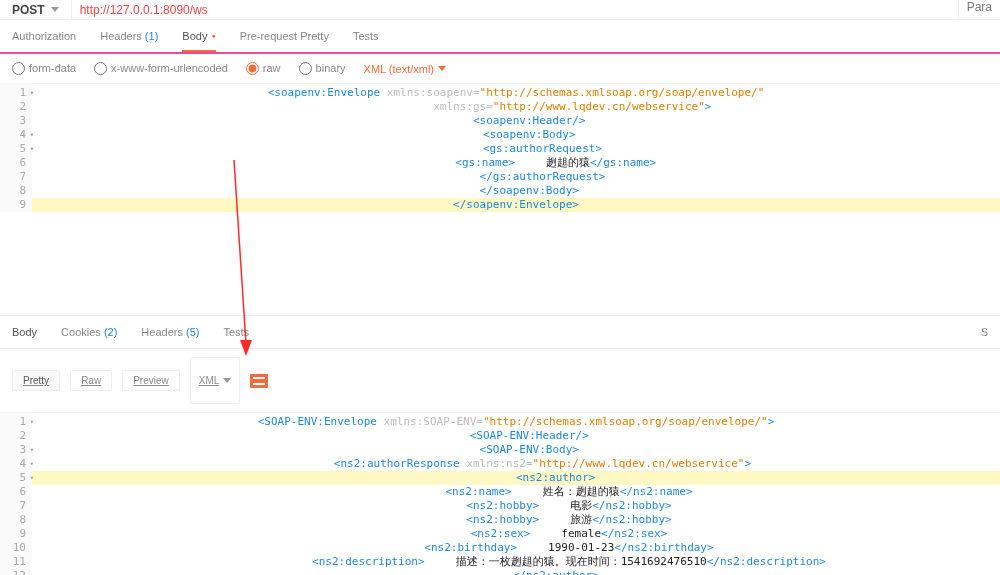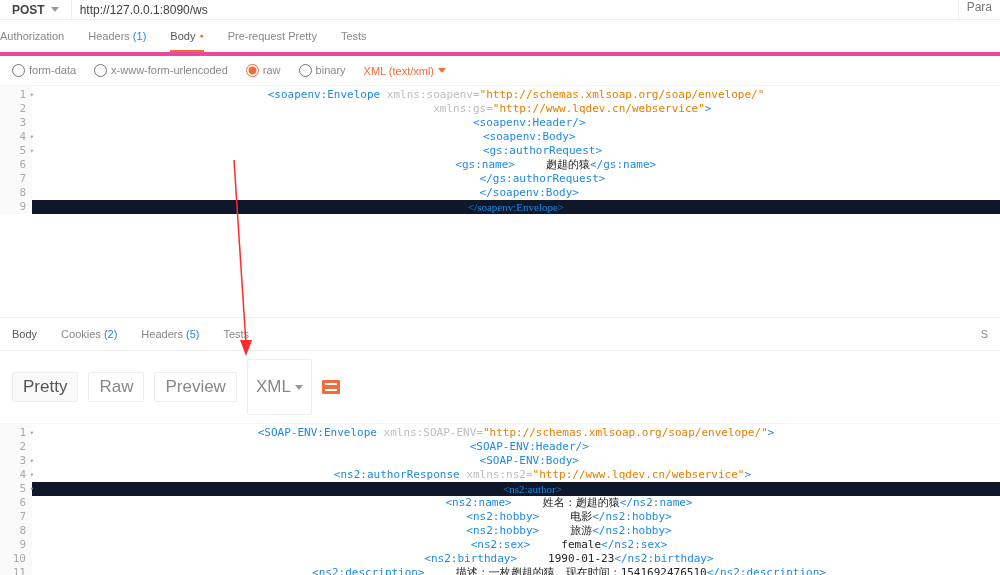--- a/index.html
+++ b/index.html
@@ -1,45 +1,45 @@
 <!DOCTYPE html>
 <html><head>
 <meta charset="utf-8">
 <style>
 * { box-sizing: border-box; margin: 0; padding: 0; }
 body { font-family: -apple-system, BlinkMacSystemFont, "Segoe UI", Arial, sans-serif; font-size: 12px; color: #555; background: #fff; width: 1000px; height: 575px; overflow: hidden; position: relative; }
 .header { display: flex; align-items: stretch; height: 20px; border-bottom: 1px solid #eee; }
 .method { display: flex; align-items: center; padding: 0 12px; font-weight: 700; color: #444; border-right: 1px solid #eee; cursor: pointer; gap: 6px; }
-.url { flex: 1; display: flex; align-items: center; padding: 0 8px; color: #404040; }
+.url { flex: 1; display: flex; align-items: center; padding: 0 8px; color: #ef4444; }
 .params-btn { display: flex; align-items: flex-start; padding: 0 8px; color: #777; border-left: 1px solid #eee; }
-.req-tabs { display: flex; gap: 24px; padding: 10px 0 0; font-size: 11px; color: #888; border-bottom: 4px solid #ec4899; }
+.req-tabs { display: flex; gap: 24px; padding: 10px 12px 0; font-size: 11px; color: #888; border-bottom: 2px solid #ec4899; }
 .req-tabs .tab { padding-bottom: 8px; cursor: pointer; }
 .req-tabs .tab.active { color: #555; border-bottom: 2px solid #f26b3a; }
 .dot-orange::after { content: "●"; color: #f26b3a; font-size: 7px; margin-left: 4px; position: relative; top: -2px; }
 .count { color: #1e88e5; }
 .radio-row { display: flex; align-items: center; gap: 18px; padding: 8px 12px; font-size: 11px; color: #888; }
 .radio-row label { display: flex; align-items: flex-start; gap: 4px; cursor: pointer; }
 .radio-row input[type=radio] { accent-color: #f26b3a; }
 .orange-text { color: #f26b3a; }
 .code-area { height: 232px; overflow: hidden; border-top: 1px solid #f4f4f4; }
 .gutter { float: left; width: 32px; background: #fafafa; text-align: right; color: #aaa; font: 11px/14px Consolas, monospace; padding-top: 2px; }
 .gutter div { padding-right: 6px; position: relative; }
 .gutter .fold::after { content: "▾"; position: absolute; right: -2px; font-size: 7px; color: #999; }
 .lines { margin-left: 32px; font: 11px/14px Consolas, monospace; white-space: pre; padding-top: 2px; }
 .lines .line { height: 14px; text-align: center; }
-.lines .hl { background: #0f172a; font-family: Liberation Serif, serif; }
+.lines .hl { background: #fef9c3; }
 .tg { color: #1e88e5; }
 .at { color: #bdbdbd; }
 .vl { color: #e27f00; }
 .tx { color: #222; margin-left: 31px; }
 .resp-tabs { display: flex; gap: 24px; padding: 10px 12px; font-size: 11px; color: #888; border-top: 1px solid #eee; border-bottom: 1px solid #eee; }
 .resp-tabs .tab { cursor: pointer; }
 .resp-tabs .tab.active { color: #555; }
 .resp-tabs .right { margin-left: auto; color: #888; }
-.view-row { display: flex; align-items: center; gap: 10px; padding: 8px 12px; font-size: 17px; color: #888; }
+.view-row { display: flex; align-items: center; gap: 10px; padding: 8px 12px; font-size: 10px; color: #888; text-decoration: underline; }
 .view-row .btn { border: 1px solid #eee; padding: 4px 10px; border-radius: 2px; cursor: pointer; }
 .view-row .btn.active { background: #fafafa; color: #555; }
 .format-sel { display: flex; align-items: center; gap: 4px; border: 1px solid #eee; padding: 17px 8px; border-radius: 2px; cursor: pointer; }
 .wrap-icon { width: 18px; height: 14px; background: #f26b3a; border-radius: 1px; position: relative; cursor: pointer; }
 .wrap-icon::after { content: ""; position: absolute; left: 3px; right: 3px; top: 3px; bottom: 3px; border-top: 2px solid #fff; border-bottom: 2px solid #fff; }
 .code-resp { height: 220px; overflow: hidden; border-top: 1px solid #f4f4f4; }
 .chevron { display: inline-block; width: 0; height: 0; border-left: 4px solid transparent; border-right: 4px solid transparent; border-top: 5px solid #999; }
 .arrow { position: absolute; left: 230px; top: 160px; z-index: 10; pointer-events: none; }
 </style>
 </head>

